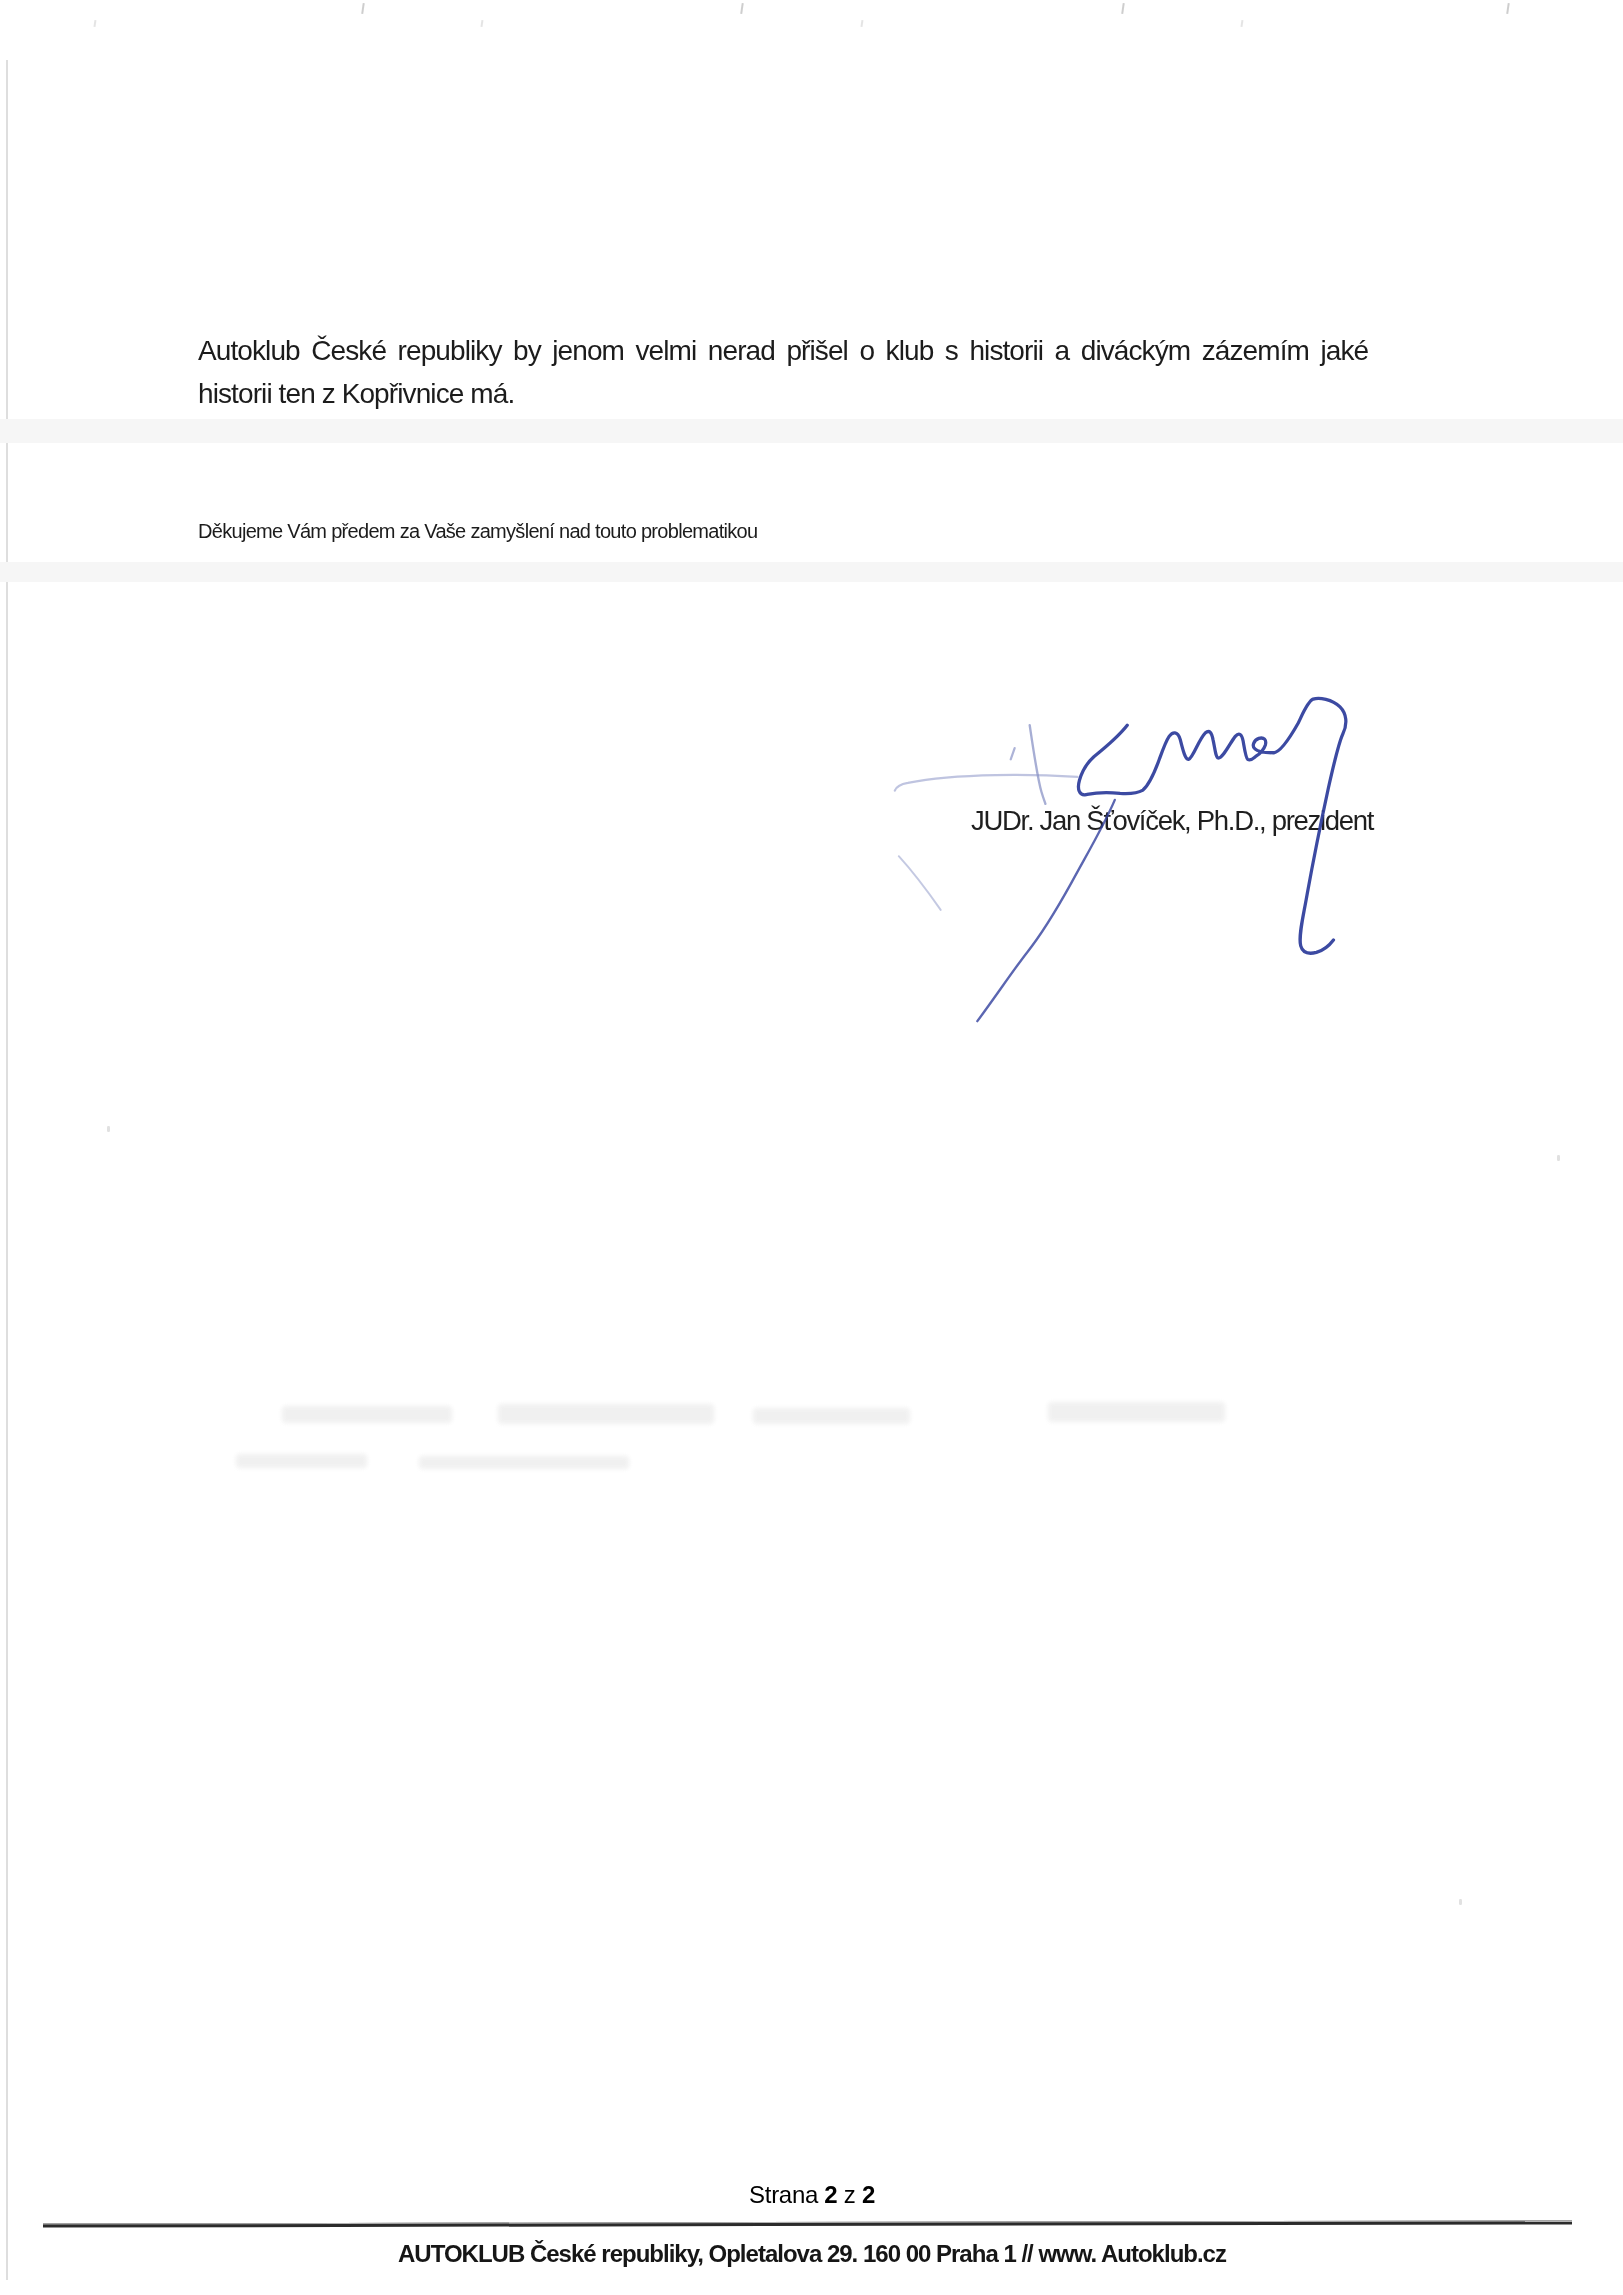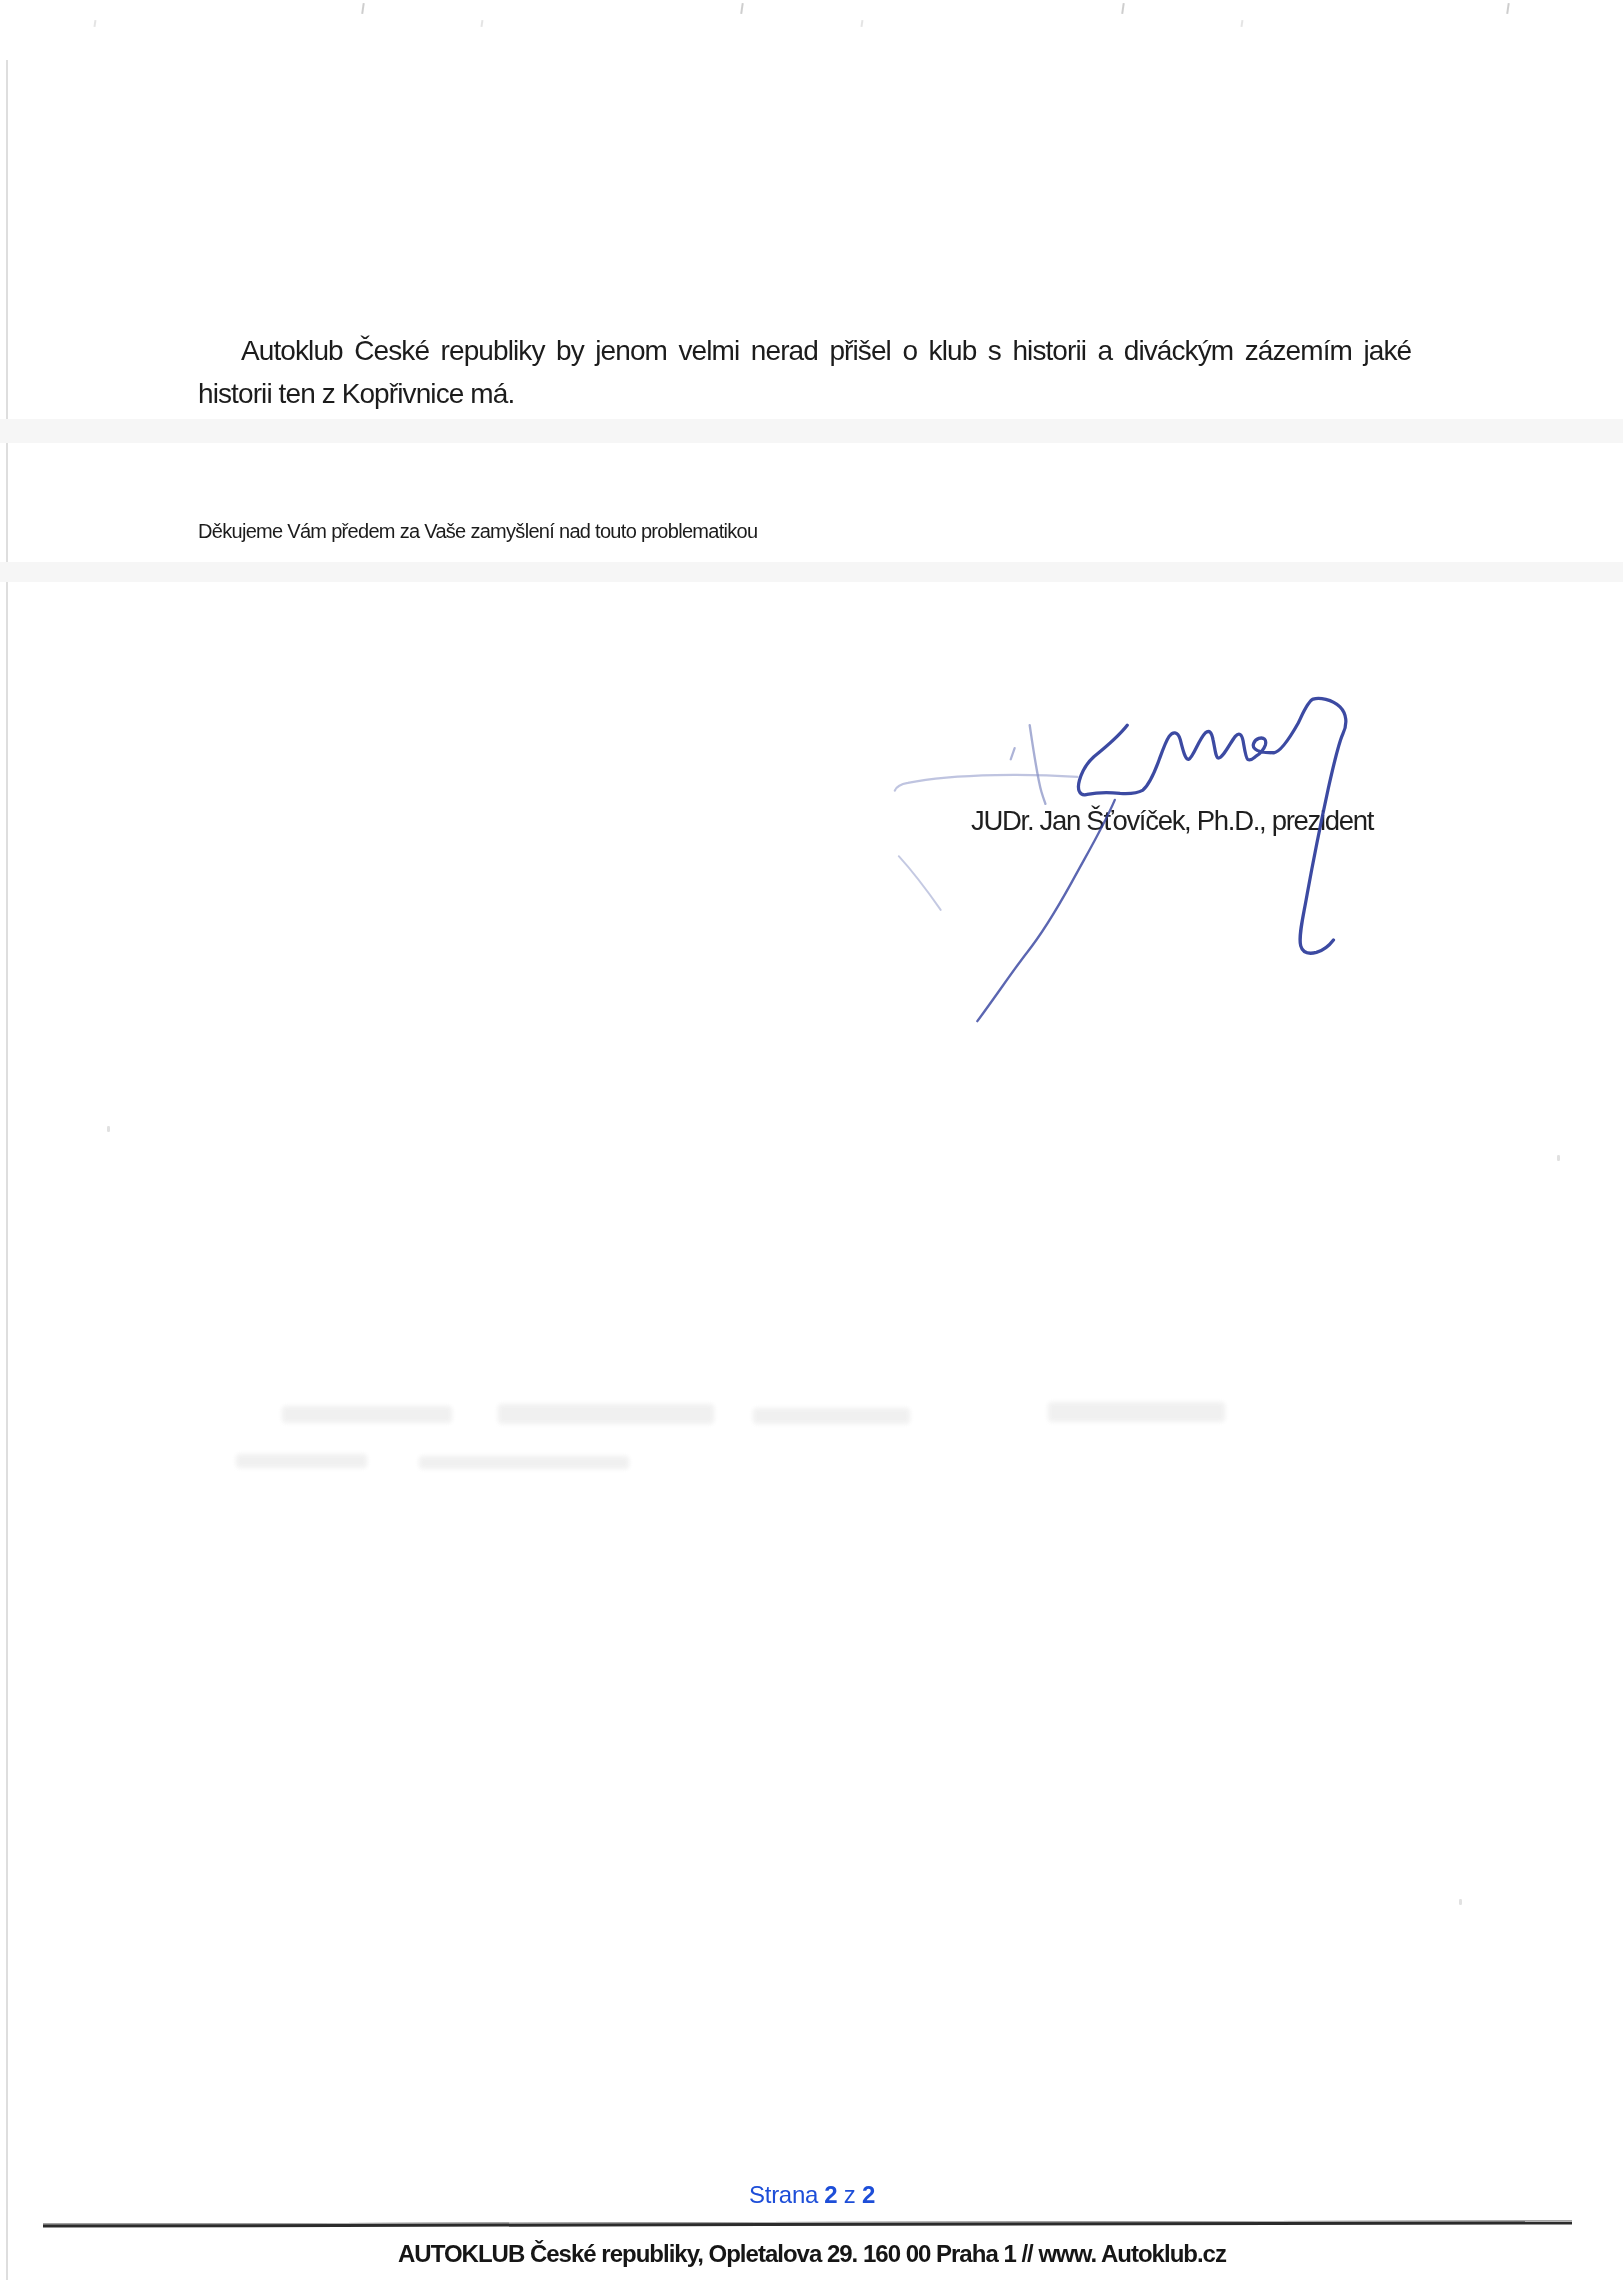--- a/index.html
+++ b/index.html
@@ -14,35 +14,35 @@
   
   .tickA,.tickB{position:absolute;width:2px;background:#bdbdbd;transform:rotate(8deg);}
   .tickA{height:10.5px;opacity:.75;}
   .tickB{height:6.5px;opacity:.55;background:#cdcdcd;}
   .edge-line{position:absolute;left:5.9px;top:60px;width:2px;height:2220px;background:#d6d6d6;opacity:.8;}
   .band{position:absolute;left:0;width:100%;background:#f6f6f6;}
   .speck{position:absolute;width:3.3px;height:5.9px;background:#d9d9d9;opacity:.8;border-radius:1.3px;}
   .ghost{position:absolute;background:#eeeeee;filter:blur(2px);border-radius:3.9px;opacity:.85;}
   
   .para{position:absolute;left:198px;width:1261px;font-size:28px;line-height:43px;letter-spacing:-0.9px;}
-  .para .ln1{white-space:nowrap;word-spacing:4.6px;margin-left:43px;}
+  .para .ln1{white-space:nowrap;word-spacing:4.6px;}
   .para .ln2{white-space:nowrap;}
   .para2{position:absolute;left:198px;top:510px;font-size:20px;line-height:43px;letter-spacing:-0.7px;white-space:nowrap;text-align:center;}
   
   .signer-name{
     position:absolute;left:971px;top:805px;
     font-size:27.5px;letter-spacing:-1.3px;white-space:nowrap;
     color:#1f1f1f;z-index:1;
   }
   .sig-svg{position:absolute;left:832px;top:661px;width:563px;height:393px;z-index:2;pointer-events:none;}
   .sig-svg path{fill:none;stroke-linecap:round;stroke-linejoin:round;}
   
   .page-num{
     position:absolute;left:0;top:2181px;width:100%;
-    text-align:center;font-size:24px;letter-spacing:-0.3px;color:#1d4ed8;
+    text-align:center;font-size:24px;letter-spacing:-0.3px;color:#000000;
   }
   .page-num b{font-weight:bold;}
   .rule{
     position:absolute;left:43px;top:2222px;width:1529px;height:3.3px;
     background:#2b2b2b;border-top:1.3px solid #b3b3b3;transform:rotate(-0.12deg);
   }
   .org-line{
     position:absolute;left:0;top:2240px;width:100%;
     text-align:center;font-size:24px;font-weight:bold;letter-spacing:-1px;
     white-space:nowrap;color:#161616;

